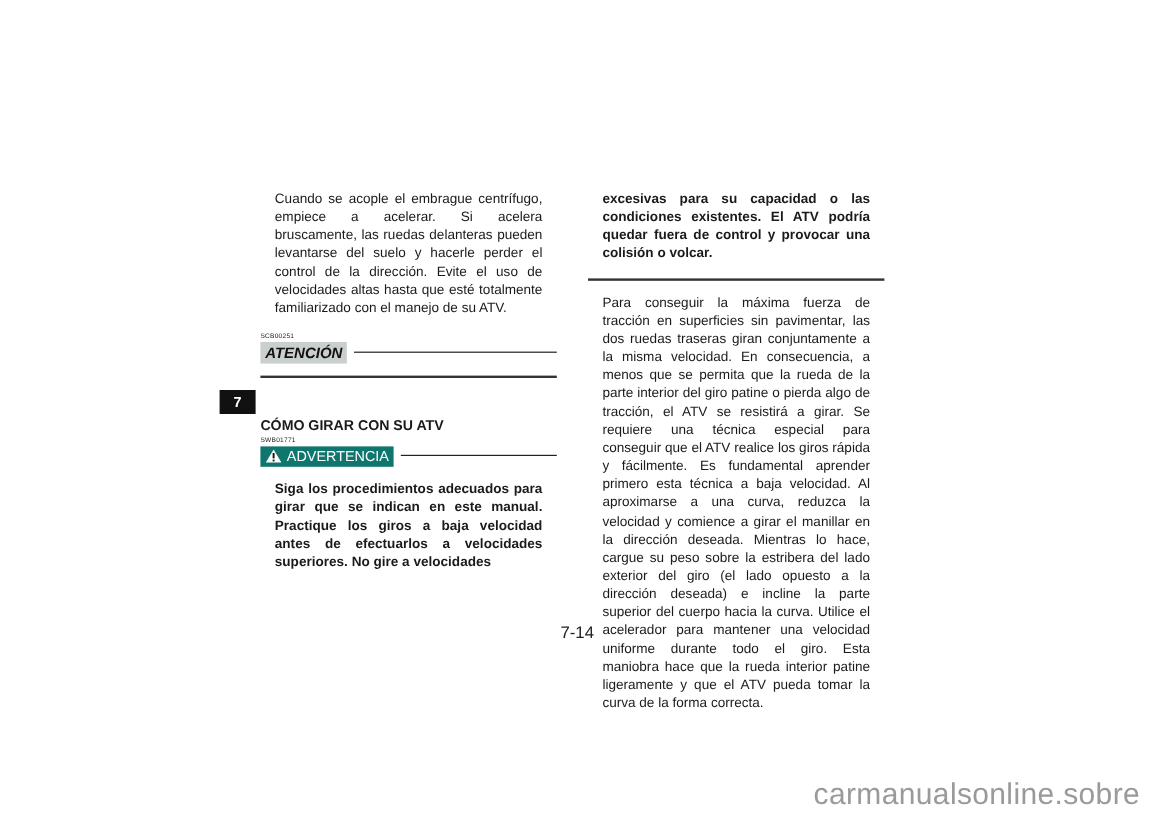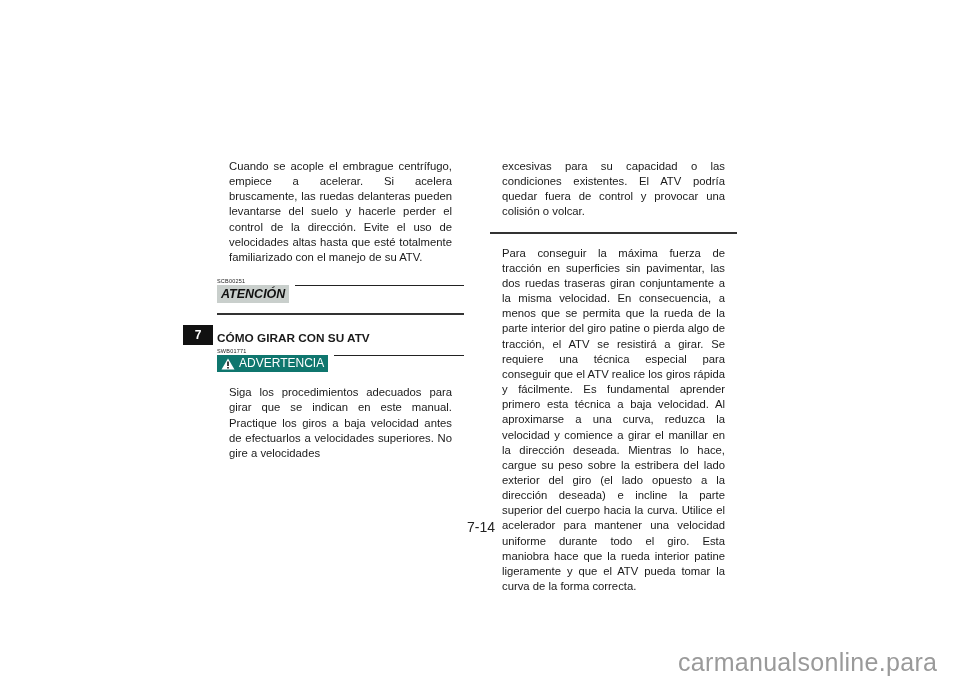--- a/index.html
+++ b/index.html
@@ -3,30 +3,30 @@
 <meta charset="utf-8">
 <style>
   html, body { margin:0; padding:0; background:#ffffff; }
   body { width:960px; height:678px; position:relative; overflow:hidden;
          font-family:"Liberation Sans", sans-serif; color:#1a1a1a; }
   .page { position:absolute; left:0; top:0; width:960px; height:678px; }
   .col { position:absolute; top:147px; width:247px; font-size:11.3px; line-height:15.15px; }
   .col.left { left:217px; }
   .col.right { left:490px; }
   .col p { margin:12px; text-align:justify; }
-  .bold { font-weight:normal; }
+  .bold { font-weight:bold; }
   .code { font-size:5.5px; line-height:8px; letter-spacing:0.2px; margin-top:1px; color:#222; }
-  .label-row { display:flex; align-items:flex-start; height:18px; margin-bottom:2px; }
+  .label-row { display:flex; align-items:center; height:18px; margin-bottom:2px; }
   .label-atencion { background:#c9cfcc; color:#111; font-weight:bold; font-style:italic;
          font-size:12.5px; padding:1px 4px 1px 4px; line-height:16px; }
   .label-adv { background:#0f766e; color:#fff; font-size:12px; padding:1px 4px; line-height:15px;
          display:flex; align-items:center; gap:4px; }
   .label-line { flex:1; border-bottom:1.3px solid #222; margin-left:6px; margin-bottom:1px; }
   .rule { border-top:2px solid #333; margin:10px 0 8px 0; }
-  .heading { font-weight:bold; font-size:11.8px; margin-top:16px; }
+  .heading { font-weight:bold; font-size:11.8px; margin-top:32px; }
   .tab7 { position:absolute; left:183px; top:325px; width:30px; height:20px; background:#111;
           color:#fff; font-weight:bold; font-size:12px; display:flex; align-items:center; justify-content:center; }
   .pagenum { position:absolute; left:467px; top:519px; font-size:14px; color:#222; }
   .watermark { position:absolute; left:678px; top:648px; font-size:25px; color:#9a9a9a;
           letter-spacing:0.3px; }
 </style>
 </head>
 <body>
 
 <div class="page">
@@ -58,14 +58,14 @@
   </div>
 
   <div class="col right">
     <p class="bold">excesivas para su capacidad o las condiciones existentes. El ATV podría quedar fuera de control y provocar una colisión o volcar.</p>
     <div class="rule"></div>
     <p>Para conseguir la máxima fuerza de tracción en superficies sin pavimentar, las dos ruedas traseras giran conjuntamente a la misma velocidad. En consecuencia, a menos que se permita que la rueda de la parte interior del giro patine o pierda algo de tracción, el ATV se resistirá a girar. Se requiere una técnica especial para conseguir que el ATV realice los giros rápida y fácilmente. Es fundamental aprender primero esta técnica a baja velocidad. Al aproximarse a una curva, reduzca la velocidad y comience a girar el manillar en la dirección deseada. Mientras lo hace, cargue su peso sobre la estribera del lado exterior del giro (el lado opuesto a la dirección deseada) e incline la parte superior del cuerpo hacia la curva. Utilice el acelerador para mantener una velocidad uniforme durante todo el giro. Esta maniobra hace que la rueda interior patine ligeramente y que el ATV pueda tomar la curva de la forma correcta.</p>
   </div>
 
   <div class="pagenum">7-14</div>
 
-  <div class="watermark">carmanualsonline.para</div>
+  <div class="watermark">carmanualsonline.sobre</div>
 </div>
 
 </body></html>

